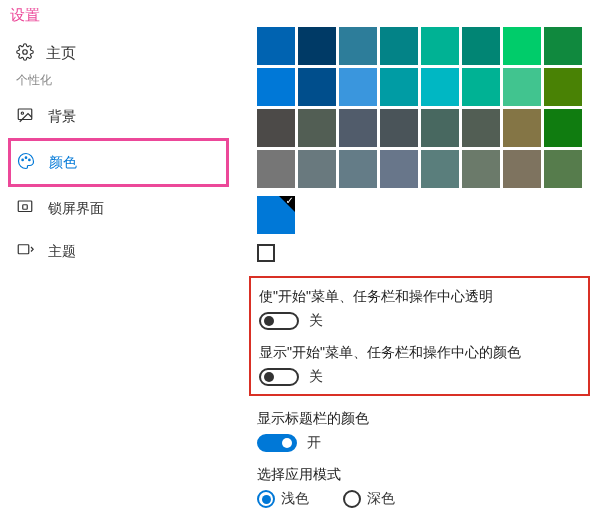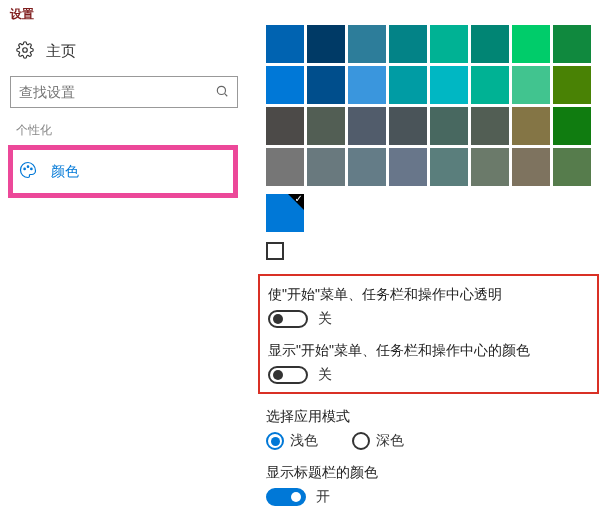--- a/index.html
+++ b/index.html
@@ -1,32 +1,32 @@
 <!DOCTYPE html>
 <html><head>
 <meta charset="utf-8">
 <style>
 * { box-sizing: border-box; margin: 0; padding: 0; font-family: "Microsoft YaHei", "Segoe UI", sans-serif; }
 body { width: 600px; height: 514px; background: #fff; color: #333; font-size: 14px; overflow: hidden; position: relative; }
-.header { padding: 6px 10px 2px; font-size: 12px; color: #7f1d1d; font-weight: bold; }
+.header { padding: 6px 10px 2px; font-size: 15px; color: #ec4899; }
 .layout { display: flex; }
 .sidebar { width: 250px; padding: 8px 10px 0 10px; }
 .home-row { display: flex; align-items: center; padding: 8px 6px; gap: 12px; }
 .home-row .icon { width: 18px; text-align: center; color: #333; }
 .home-row .label { font-size: 15px; }
 .search-wrap { margin: 6px 0 14px; }
 .search-box { width: 228px; height: 32px; border: 1px solid #999; display: flex; align-items: center; padding: 0 8px; }
 .search-box input { border: none; outline: none; flex: 1; font-size: 14px; color: #666; background: transparent; }
 .search-box .sicon { color: #666; }
 .section-label { font-size: 12px; color: #888; margin: 0 0 6px 6px; }
 .nav-item { display: flex; align-items: center; gap: 14px; padding: 11px 6px; cursor: pointer; }
 .nav-item .icon { width: 18px; text-align: center; color: #333; }
 .nav-item.active { color: #0078d7; }
 .nav-item.active .icon { color: #0078d7; }
-.highlight-red { border: 5px solid #ec4899; margin-left: -2px; }
+.highlight-red { border: 3px solid #ec4899; margin-left: -2px; }
 .content { flex: 1; padding: 0 18px 10px 18px; position: relative; }
 .palette { display: grid; grid-template-columns: repeat(8, 38px); grid-auto-rows: 38px; gap: 3px; margin-bottom: 8px; }
 .swatch { width: 38px; height: 38px; cursor: pointer; }
 .selected-row { display: flex; gap: 3px; margin-bottom: 10px; }
 .selected-swatch { width: 38px; height: 38px; background: #0078d7; position: relative; cursor: pointer; }
 .selected-swatch .corner { position: absolute; right: 0; top: 0; width: 0; height: 0; border-left: 16px solid transparent; border-top: 16px solid #000; }
 .selected-swatch .check { position: absolute; right: 1px; top: -1px; color: #fff; font-size: 10px; }
 .chk-row { display: flex; align-items: center; gap: 8px; margin-bottom: 14px; }
 .chkbox { width: 18px; height: 18px; border: 2px solid #333; cursor: pointer; }
 .opt-group { margin-bottom: 14px; }
@@ -54,48 +54,65 @@
     <div class="home-row">
       <span class="icon">
         <svg width="18" height="18" viewBox="0 0 24 24" fill="none" stroke="currentColor" stroke-width="1.6">
             <circle cx="12" cy="12" r="3"></circle>
             <path d="M19.4 15a1.7 1.7 0 0 0 .34 1.87l.06.06a2 2 0 1 1-2.83 2.83l-.06-.06a1.7 1.7 0 0 0-1.87-.34 1.7 1.7 0 0 0-1 1.56V21a2 2 0 1 1-4 0v-.09a1.7 1.7 0 0 0-1-1.56 1.7 1.7 0 0 0-1.87.34l-.06.06a2 2 0 1 1-2.83-2.83l.06-.06a1.7 1.7 0 0 0 .34-1.87 1.7 1.7 0 0 0-1.56-1H3a2 2 0 1 1 0-4h.09a1.7 1.7 0 0 0 1.56-1 1.7 1.7 0 0 0-.34-1.87l-.06-.06a2 2 0 1 1 2.83-2.83l.06.06a1.7 1.7 0 0 0 1.87.34h0a1.7 1.7 0 0 0 1-1.56V3a2 2 0 1 1 4 0v.09a1.7 1.7 0 0 0 1 1.56h0a1.7 1.7 0 0 0 1.87-.34l.06-.06a2 2 0 1 1 2.83 2.83l-.06.06a1.7 1.7 0 0 0-.34 1.87v0a1.7 1.7 0 0 0 1.56 1H21a2 2 0 1 1 0 4h-.09a1.7 1.7 0 0 0-1.56 1z"></path>
           </svg>
       </span>
       <span class="label">主页</span>
     </div>
 
-    <div class="search-wrap">
-      <div class="search-box">
-        <input placeholder="查找设置" style="">
-        <span class="sicon">
-          <svg width="14" height="14" viewBox="0 0 24 24" fill="none" stroke="currentColor" stroke-width="2">
-              <circle cx="11" cy="11" r="7"></circle>
-              <line x1="21" y1="21" x2="16.65" y2="16.65"></line>
-            </svg>
-        </span>
-      </div>
-    </div>
 
     <div class="section-label">个性化</div>
 
+    <div class="nav-item">
+      <span class="icon">
+        <svg width="18" height="18" viewBox="0 0 24 24" fill="none" stroke="currentColor" stroke-width="1.6">
+            <rect x="3" y="4" width="18" height="14" rx="1"></rect>
+            <circle cx="8.5" cy="9.5" r="1.5"></circle>
+            <path d="M21 15l-5-5L5 21"></path>
+          </svg>
+      </span>
+      <span>背景</span>
+    </div>
 
     <div class="nav-item active highlight-red">
       <span class="icon">
         <svg width="18" height="18" viewBox="0 0 24 24" fill="none" stroke="currentColor" stroke-width="1.6">
             <path d="M12 2a10 10 0 1 0 0 20c1.5 0 2-1 2-2s-.5-2 1-2h2a5 5 0 0 0 5-5c0-6-5-11-10-11z"></path>
             <circle cx="7.5" cy="10.5" r="1"></circle>
             <circle cx="12" cy="7.5" r="1"></circle>
             <circle cx="16.5" cy="10.5" r="1"></circle>
           </svg>
       </span>
       <span>颜色</span>
     </div>
 
-
+    <div class="nav-item">
+      <span class="icon">
+        <svg width="18" height="18" viewBox="0 0 24 24" fill="none" stroke="currentColor" stroke-width="1.6">
+            <rect x="3" y="4" width="18" height="14" rx="1"></rect>
+            <rect x="9" y="9" width="6" height="6" rx="1"></rect>
+          </svg>
+      </span>
+      <span>锁屏界面</span>
+    </div>
+
+    <div class="nav-item">
+      <span class="icon">
+        <svg width="18" height="18" viewBox="0 0 24 24" fill="none" stroke="currentColor" stroke-width="1.6">
+            <rect x="3" y="5" width="14" height="12" rx="1"></rect>
+            <path d="M20 8l3 3-3 3"></path>
+          </svg>
+      </span>
+      <span>主题</span>
+    </div>
 
 
   </div>
 
   <div class="content">
     <div class="palette" id="palette">
         <div class="swatch" style="background: rgb(0, 99, 177);"></div>
         <div class="swatch" style="background: rgb(0, 58, 102);"></div>
         <div class="swatch" style="background: rgb(45, 125, 154);"></div>
         <div class="swatch" style="background: rgb(3, 131, 135);"></div>
@@ -155,39 +172,39 @@
         <div class="toggle-row">
           <div class="toggle">
               <div class="knob"></div>
             </div>
           <span class="toggle-label">关</span>
         </div>
       </div>
     </div>
 
     <div class="opt-group">
+      <div class="opt-title">显示标题栏的颜色</div>
+      <div class="toggle-row">
+        <div class="toggle on">
+            <div class="knob"></div>
+          </div>
+        <span class="toggle-label">开</span>
+      </div>
+    </div>
+
+    <div class="opt-group">
       <div class="opt-title">选择应用模式</div>
       <div class="radio-row">
         <div class="radio selected">
           <div class="circle">
               <div class="dot"></div>
             </div>
           <span>浅色</span>
         </div>
         <div class="radio">
           <div class="circle"></div>
           <span>深色</span>
         </div>
       </div>
     </div>
 
-    <div class="opt-group">
-      <div class="opt-title">显示标题栏的颜色</div>
-      <div class="toggle-row">
-        <div class="toggle on">
-            <div class="knob"></div>
-          </div>
-        <span class="toggle-label">开</span>
-      </div>
-    </div>
-
   </div>
 </div>
 
 </body></html>

